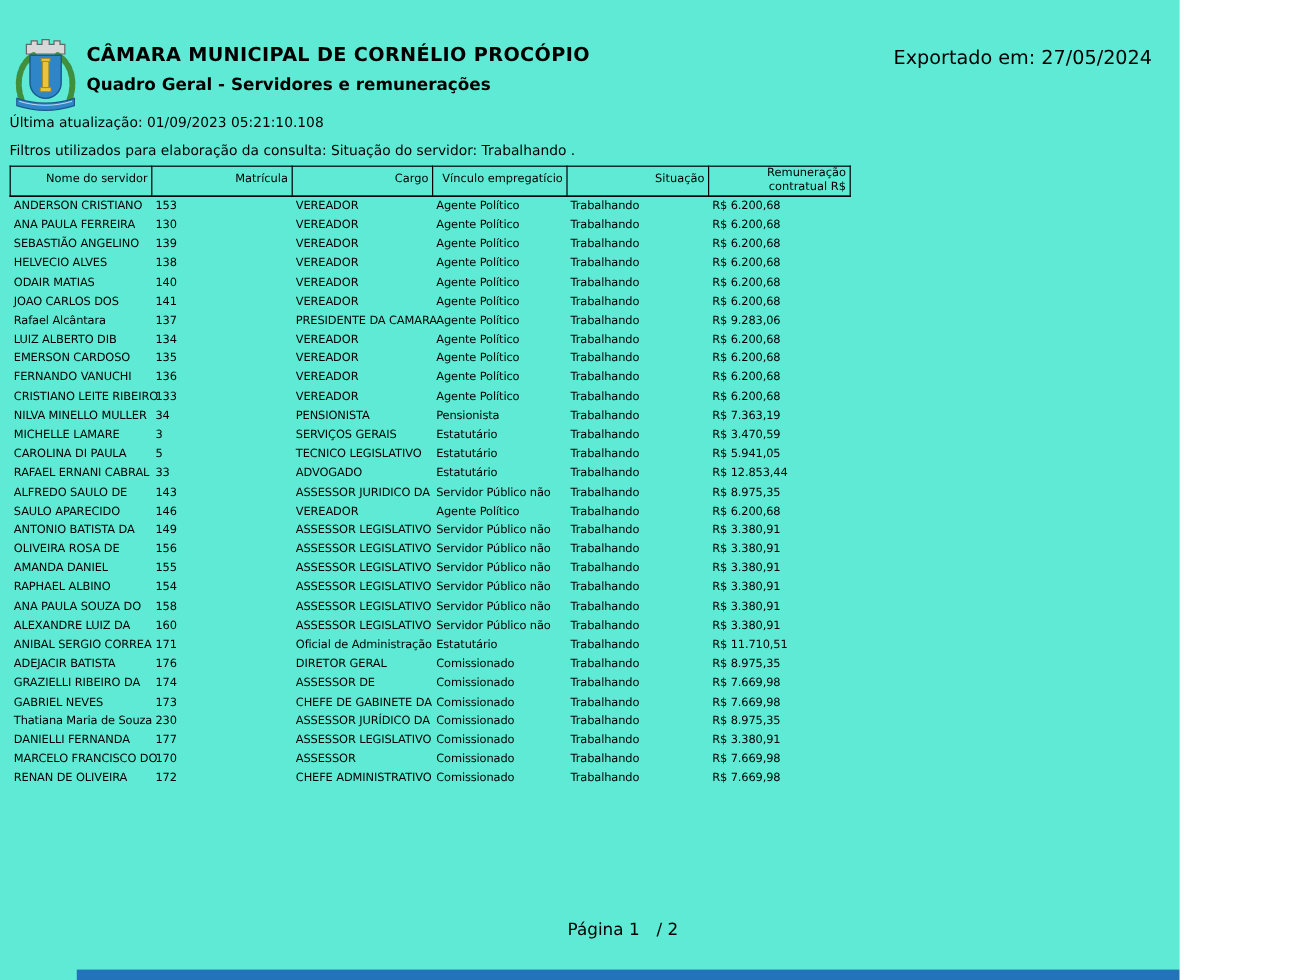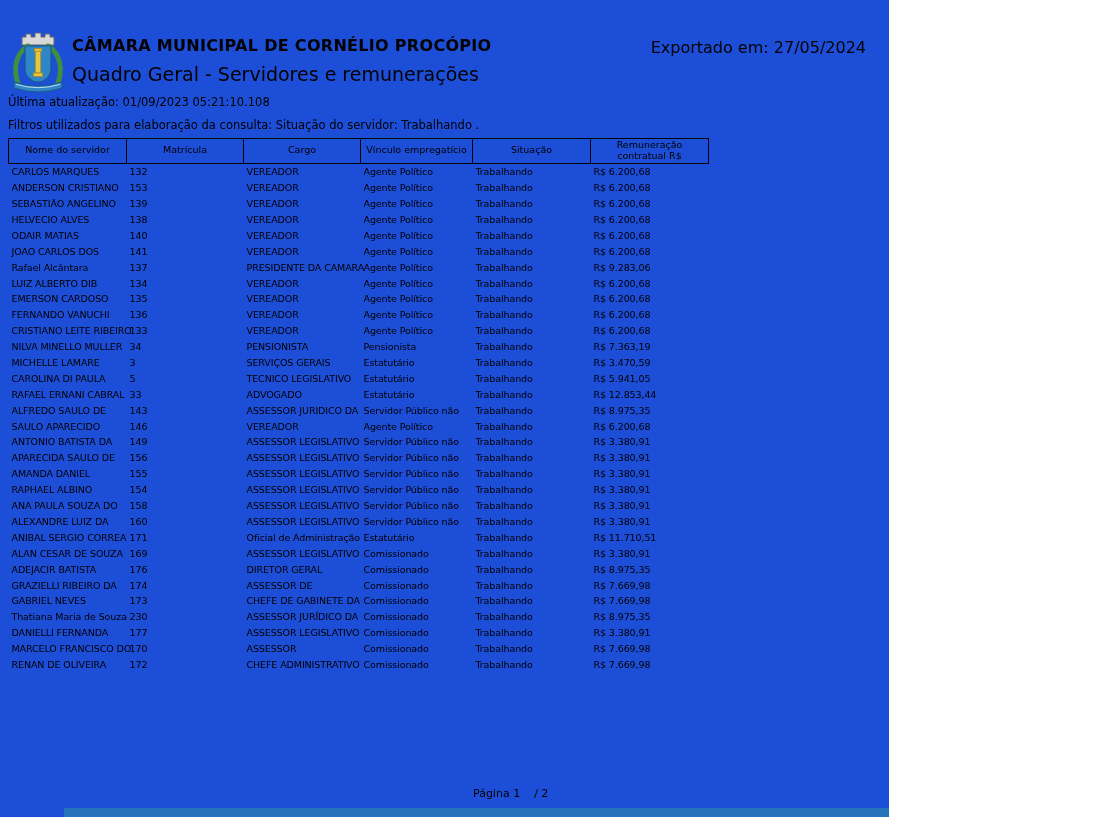--- a/index.html
+++ b/index.html
@@ -1,49 +1,49 @@
 <!DOCTYPE html>
 <html><head>
 <meta charset="utf-8">
 <style>
   html,body { margin:0; padding:0; background:#ffffff; }
   body { font-family:"DejaVu Sans", sans-serif; color:#000; }
-  .page { position:relative; width:889px; height:817px; background:#1d4ed8; overflow:hidden; }
+  .page { position:relative; width:983px; height:817px; background:#5eead4; overflow:hidden; }
 
   .logo { position:absolute; left:8px; top:31px; width:60px; height:66px; }
 
   .title { position:absolute; left:72px; top:36px; font-size:16px; font-weight:bold; letter-spacing:0.3px; white-space:nowrap; }
-  .subtitle { position:absolute; left:72px; top:63px; font-size:19px; font-weight:normal; white-space:nowrap; }
+  .subtitle { position:absolute; left:72px; top:63px; font-size:14px; font-weight:bold; white-space:nowrap; }
   .exported { position:absolute; right:23px; top:38px; font-size:16px; white-space:nowrap; }
 
   .meta-line { position:absolute; left:8px; font-size:11.5px; white-space:nowrap; }
   .meta-update { top:95px; }
   .meta-filters { top:118px; }
 
   table.report { position:absolute; left:8px; top:138px; border-collapse:collapse; table-layout:fixed; width:700px; }
   table.report th {
     border:1px solid #000;
     font-weight:normal;
     font-size:9.5px;
-    text-align:center;
+    text-align:right;
     padding:1px 3px;
     line-height:1.15;
     vertical-align:middle;
     height:19px;
     overflow:hidden;
   }
   table.report td {
     font-size:9.5px;
     padding:2.5px 3px 2.4px 3px;
     white-space:nowrap;
     vertical-align:middle;
     letter-spacing:-0.1px;
   }
 
-  .footer { position:absolute; left:473px; top:767px; font-size:11px; white-space:nowrap;margin-top:20px; }
+  .footer { position:absolute; left:473px; top:767px; font-size:14px; white-space:nowrap; }
   .footer .page-total { margin-left:14px; }
 
   .bottom-bar { position:absolute; left:64px; right:0; bottom:0; height:9px; }
 </style>
 </head>
 <body>
 
 <div class="page">
 
   <svg class="logo" viewBox="0 0 60 66" aria-hidden="true">
@@ -86,30 +86,30 @@
           <th>Nome do servidor</th>
           <th>Matrícula</th>
           <th>Cargo</th>
           <th>Vínculo empregatício</th>
           <th>Situação</th>
           <th>Remuneração contratual R$</th>
         </tr>
     </thead>
     <tbody>
         <tr>
-          <td>CARLOS MARQUES</td>
-          <td>132</td>
-          <td>VEREADOR</td>
-          <td>Agente Político</td>
-          <td>Trabalhando</td>
-          <td>R$ 6.200,68</td>
-        </tr>
-        <tr>
           <td>ANDERSON CRISTIANO</td>
           <td>153</td>
+          <td>VEREADOR</td>
+          <td>Agente Político</td>
+          <td>Trabalhando</td>
+          <td>R$ 6.200,68</td>
+        </tr>
+        <tr>
+          <td>ANA PAULA FERREIRA</td>
+          <td>130</td>
           <td>VEREADOR</td>
           <td>Agente Político</td>
           <td>Trabalhando</td>
           <td>R$ 6.200,68</td>
         </tr>
         <tr>
           <td>SEBASTIÃO ANGELINO</td>
           <td>139</td>
           <td>VEREADOR</td>
           <td>Agente Político</td>
@@ -230,21 +230,21 @@
         </tr>
         <tr>
           <td>ANTONIO BATISTA DA</td>
           <td>149</td>
           <td>ASSESSOR LEGISLATIVO</td>
           <td>Servidor Público não</td>
           <td>Trabalhando</td>
           <td>R$ 3.380,91</td>
         </tr>
         <tr>
-          <td>APARECIDA SAULO DE</td>
+          <td>OLIVEIRA ROSA DE</td>
           <td>156</td>
           <td>ASSESSOR LEGISLATIVO</td>
           <td>Servidor Público não</td>
           <td>Trabalhando</td>
           <td>R$ 3.380,91</td>
         </tr>
         <tr>
           <td>AMANDA DANIEL</td>
           <td>155</td>
           <td>ASSESSOR LEGISLATIVO</td>
@@ -278,28 +278,20 @@
         </tr>
         <tr>
           <td>ANIBAL SERGIO CORREA</td>
           <td>171</td>
           <td>Oficial de Administração</td>
           <td>Estatutário</td>
           <td>Trabalhando</td>
           <td>R$ 11.710,51</td>
         </tr>
         <tr>
-          <td>ALAN CESAR DE SOUZA</td>
-          <td>169</td>
-          <td>ASSESSOR LEGISLATIVO</td>
-          <td>Comissionado</td>
-          <td>Trabalhando</td>
-          <td>R$ 3.380,91</td>
-        </tr>
-        <tr>
           <td>ADEJACIR BATISTA</td>
           <td>176</td>
           <td>DIRETOR GERAL</td>
           <td>Comissionado</td>
           <td>Trabalhando</td>
           <td>R$ 8.975,35</td>
         </tr>
         <tr>
           <td>GRAZIELLI RIBEIRO DA</td>
           <td>174</td>

